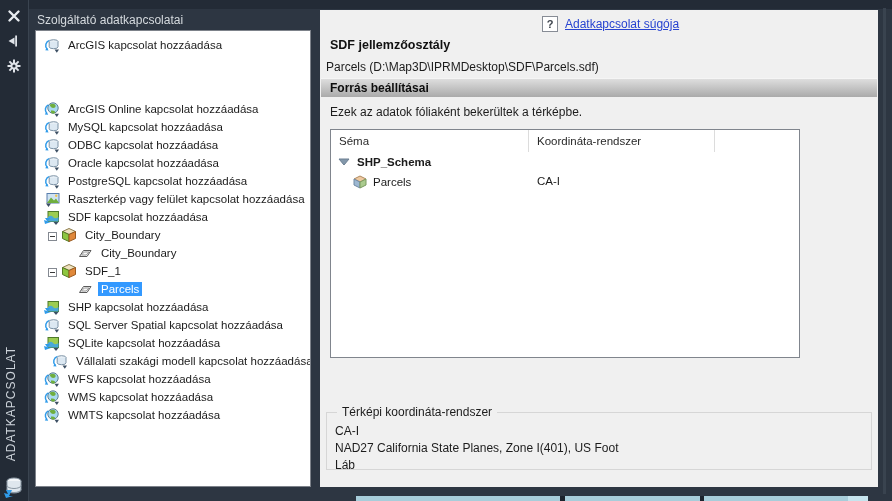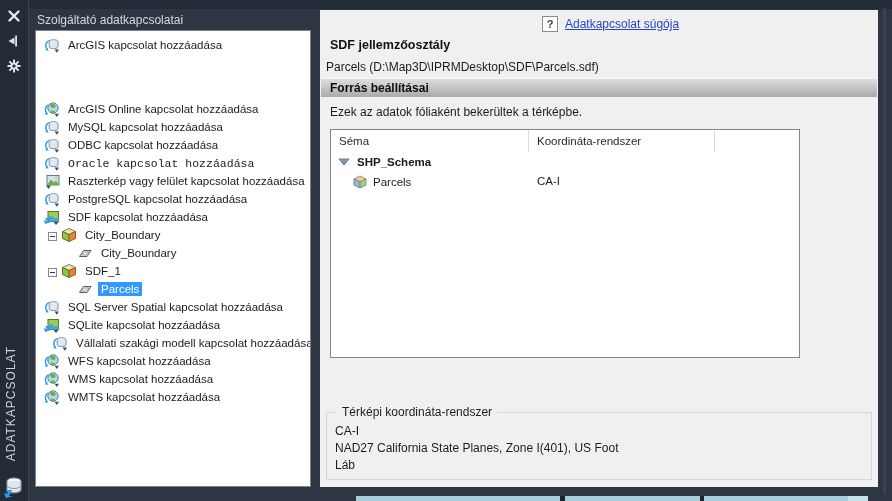--- a/index.html
+++ b/index.html
@@ -56,21 +56,21 @@
   .st-col.c3{flex:1;border-right:none;}
   .st-row{display:flex;align-items:center;height:20px;font-size:11.5px;color:#1b1b1b;}
   .st-row .icon{width:14px;height:14px;flex:none;margin-right:6px;}
   .st-row .cellname{white-space:nowrap;}
   .st-row.schema .cellname{font-weight:bold;}
   .st-row.schema{padding-left:6px;}
   .st-row.feature{padding-left:22px;}
   .st-coord{position:absolute;left:206px;font-size:11.5px;color:#1b1b1b;}
   .st-rowwrap{position:relative;}
   .groupbox{
-    position:absolute;left:6px;top:402px;width:546px;height:68px;
+    position:absolute;left:6px;top:402px;width:546px;height:58px;
     border:1px solid #d6d6d6;box-sizing:border-box;
   }
   .gb-legend{
     position:absolute;left:10px;top:-8px;background:#f0f0f0;padding:0 5px;
     font-size:12px;color:#1c1c1c;white-space:nowrap;
   }
   .gb-lines{padding:10px 0 0 8px;font-size:12px;color:#1c1c1c;line-height:17px;}
 
   
   .right-edge{position:absolute;left:883px;top:8px;width:3px;height:486px;background:#39434f;}
@@ -147,51 +147,51 @@
       <div class="p-row" style="padding-left: 8px;">
         <span class="icon"><svg width="16" height="16" viewBox="0 0 16 16">
             <path d="M3.2 12.2 A5.3 5.3 0 0 1 5.6 3.4" fill="none" stroke="#2f9bea" stroke-width="1.5"></path>
             <polygon points="4.6,13.6 1.2,13.2 3,10.4" fill="#2f9bea"></polygon>
             <ellipse cx="9.6" cy="4.6" rx="4.4" ry="1.9" fill="#eef4f9" stroke="#7d93a6"></ellipse>
             <path d="M5.2 4.6 v5.2 a4.4 1.9 0 0 0 8.8 0 V4.6" fill="#dce8f2" stroke="#7d93a6"></path>
             <polygon points="10.5,12.5 15,12.5 12.8,15.8" fill="#3c4f63"></polygon>
           </svg></span>
         <span class="p-label">ODBC kapcsolat hozzáadása</span>
       </div>
-      <div class="p-row" style="padding-left: 8px; font-family: Liberation Mono, monospace;">
+      <div class="p-row" style="padding-left: 8px;">
         <span class="icon"><svg width="16" height="16" viewBox="0 0 16 16">
             <path d="M3.2 12.2 A5.3 5.3 0 0 1 5.6 3.4" fill="none" stroke="#2f9bea" stroke-width="1.5"></path>
             <polygon points="4.6,13.6 1.2,13.2 3,10.4" fill="#2f9bea"></polygon>
             <ellipse cx="9.6" cy="4.6" rx="4.4" ry="1.9" fill="#eef4f9" stroke="#7d93a6"></ellipse>
             <path d="M5.2 4.6 v5.2 a4.4 1.9 0 0 0 8.8 0 V4.6" fill="#dce8f2" stroke="#7d93a6"></path>
             <polygon points="10.5,12.5 15,12.5 12.8,15.8" fill="#3c4f63"></polygon>
           </svg></span>
         <span class="p-label">Oracle kapcsolat hozzáadása</span>
+      </div>
+      <div class="p-row" style="padding-left: 8px;">
+        <span class="icon"><svg width="16" height="16" viewBox="0 0 16 16">
+            <path d="M3.2 12.2 A5.3 5.3 0 0 1 5.6 3.4" fill="none" stroke="#2f9bea" stroke-width="1.5"></path>
+            <polygon points="4.6,13.6 1.2,13.2 3,10.4" fill="#2f9bea"></polygon>
+            <ellipse cx="9.6" cy="4.6" rx="4.4" ry="1.9" fill="#eef4f9" stroke="#7d93a6"></ellipse>
+            <path d="M5.2 4.6 v5.2 a4.4 1.9 0 0 0 8.8 0 V4.6" fill="#dce8f2" stroke="#7d93a6"></path>
+            <polygon points="10.5,12.5 15,12.5 12.8,15.8" fill="#3c4f63"></polygon>
+          </svg></span>
+        <span class="p-label">PostgreSQL kapcsolat hozzáadása</span>
       </div>
       <div class="p-row" style="padding-left: 8px;">
         <span class="icon"><svg width="16" height="16" viewBox="0 0 16 16">
             <rect x="3" y="2.5" width="12" height="9.5" fill="#cfe3f2" stroke="#5a7fae"></rect>
             <polygon points="3,12 7,6.5 10,9.5 12,7.5 15,12" fill="#6fae3e"></polygon>
             <circle cx="12.2" cy="4.8" r="1.2" fill="#f2c24e"></circle>
             <polygon points="2,12.5 7,12.5 4.5,16" fill="#3c4f63"></polygon>
           </svg></span>
         <span class="p-label">Raszterkép vagy felület kapcsolat hozzáadása</span>
       </div>
       <div class="p-row" style="padding-left: 8px;">
         <span class="icon"><svg width="16" height="16" viewBox="0 0 16 16">
-            <path d="M3.2 12.2 A5.3 5.3 0 0 1 5.6 3.4" fill="none" stroke="#2f9bea" stroke-width="1.5"></path>
-            <polygon points="4.6,13.6 1.2,13.2 3,10.4" fill="#2f9bea"></polygon>
-            <ellipse cx="9.6" cy="4.6" rx="4.4" ry="1.9" fill="#eef4f9" stroke="#7d93a6"></ellipse>
-            <path d="M5.2 4.6 v5.2 a4.4 1.9 0 0 0 8.8 0 V4.6" fill="#dce8f2" stroke="#7d93a6"></path>
-            <polygon points="10.5,12.5 15,12.5 12.8,15.8" fill="#3c4f63"></polygon>
-          </svg></span>
-        <span class="p-label">PostgreSQL kapcsolat hozzáadása</span>
-      </div>
-      <div class="p-row" style="padding-left: 8px;">
-        <span class="icon"><svg width="16" height="16" viewBox="0 0 16 16">
             <rect x="4" y="2.5" width="10.5" height="10" fill="#9ccc52" stroke="#4e7a2a"></rect>
             <path d="M4 8 q3-2.5 5 0 t5.5 0 V12.5 H4 Z" fill="#49a8d8"></path>
             <polygon points="1,9 6,9 3.5,13 7,13 1,15 0,11 3,12" fill="#2f9bea"></polygon>
             <polygon points="9.5,13 14.5,13 12,16" fill="#3c4f63"></polygon>
           </svg></span>
         <span class="p-label">SDF kapcsolat hozzáadása</span>
       </div>
       <div class="p-row" style="padding-left: 12px;">
         <span class="expander"><svg width="9" height="9" viewBox="0 0 9 9">
             <rect x="0.5" y="0.5" width="8" height="8" fill="#ffffff" stroke="#848991"></rect>
@@ -222,20 +222,29 @@
             <polygon points="14.5,4.5 8,7.5 8,14.5 14.5,11.5" fill="#e0883a" stroke="#9a5a20"></polygon>
           </svg></span>
         <span class="p-label">SDF_1</span>
       </div>
       <div class="p-row" style="padding-left: 41px;">
         <span class="icon"><svg width="16" height="16" viewBox="0 0 16 16">
             <polygon points="2.5,11.5 6.5,5.5 14,5.5 10,11.5" fill="#f7f7f7" stroke="#5a5a5a"></polygon>
             <polygon points="4.5,10 7.3,7 12,7 9.2,10" fill="none" stroke="#9a9a9a"></polygon>
           </svg></span>
         <span class="p-label sel">Parcels</span>
+      </div>
+      <div class="p-row" style="padding-left: 8px;">
+        <span class="icon"><svg width="16" height="16" viewBox="0 0 16 16">
+            <rect x="4" y="2.5" width="10.5" height="10" fill="#9ccc52" stroke="#4e7a2a"></rect>
+            <path d="M4 8 q3-2.5 5 0 t5.5 0 V12.5 H4 Z" fill="#49a8d8"></path>
+            <polygon points="1,9 6,9 3.5,13 7,13 1,15 0,11 3,12" fill="#2f9bea"></polygon>
+            <polygon points="9.5,13 14.5,13 12,16" fill="#3c4f63"></polygon>
+          </svg></span>
+        <span class="p-label">SHP kapcsolat hozzáadása</span>
       </div>
       <div class="p-row" style="padding-left: 8px;">
         <span class="icon"><svg width="16" height="16" viewBox="0 0 16 16">
             <path d="M3.2 12.2 A5.3 5.3 0 0 1 5.6 3.4" fill="none" stroke="#2f9bea" stroke-width="1.5"></path>
             <polygon points="4.6,13.6 1.2,13.2 3,10.4" fill="#2f9bea"></polygon>
             <ellipse cx="9.6" cy="4.6" rx="4.4" ry="1.9" fill="#eef4f9" stroke="#7d93a6"></ellipse>
             <path d="M5.2 4.6 v5.2 a4.4 1.9 0 0 0 8.8 0 V4.6" fill="#dce8f2" stroke="#7d93a6"></path>
             <polygon points="10.5,12.5 15,12.5 12.8,15.8" fill="#3c4f63"></polygon>
           </svg></span>
         <span class="p-label">SQL Server Spatial kapcsolat hozzáadása</span>

